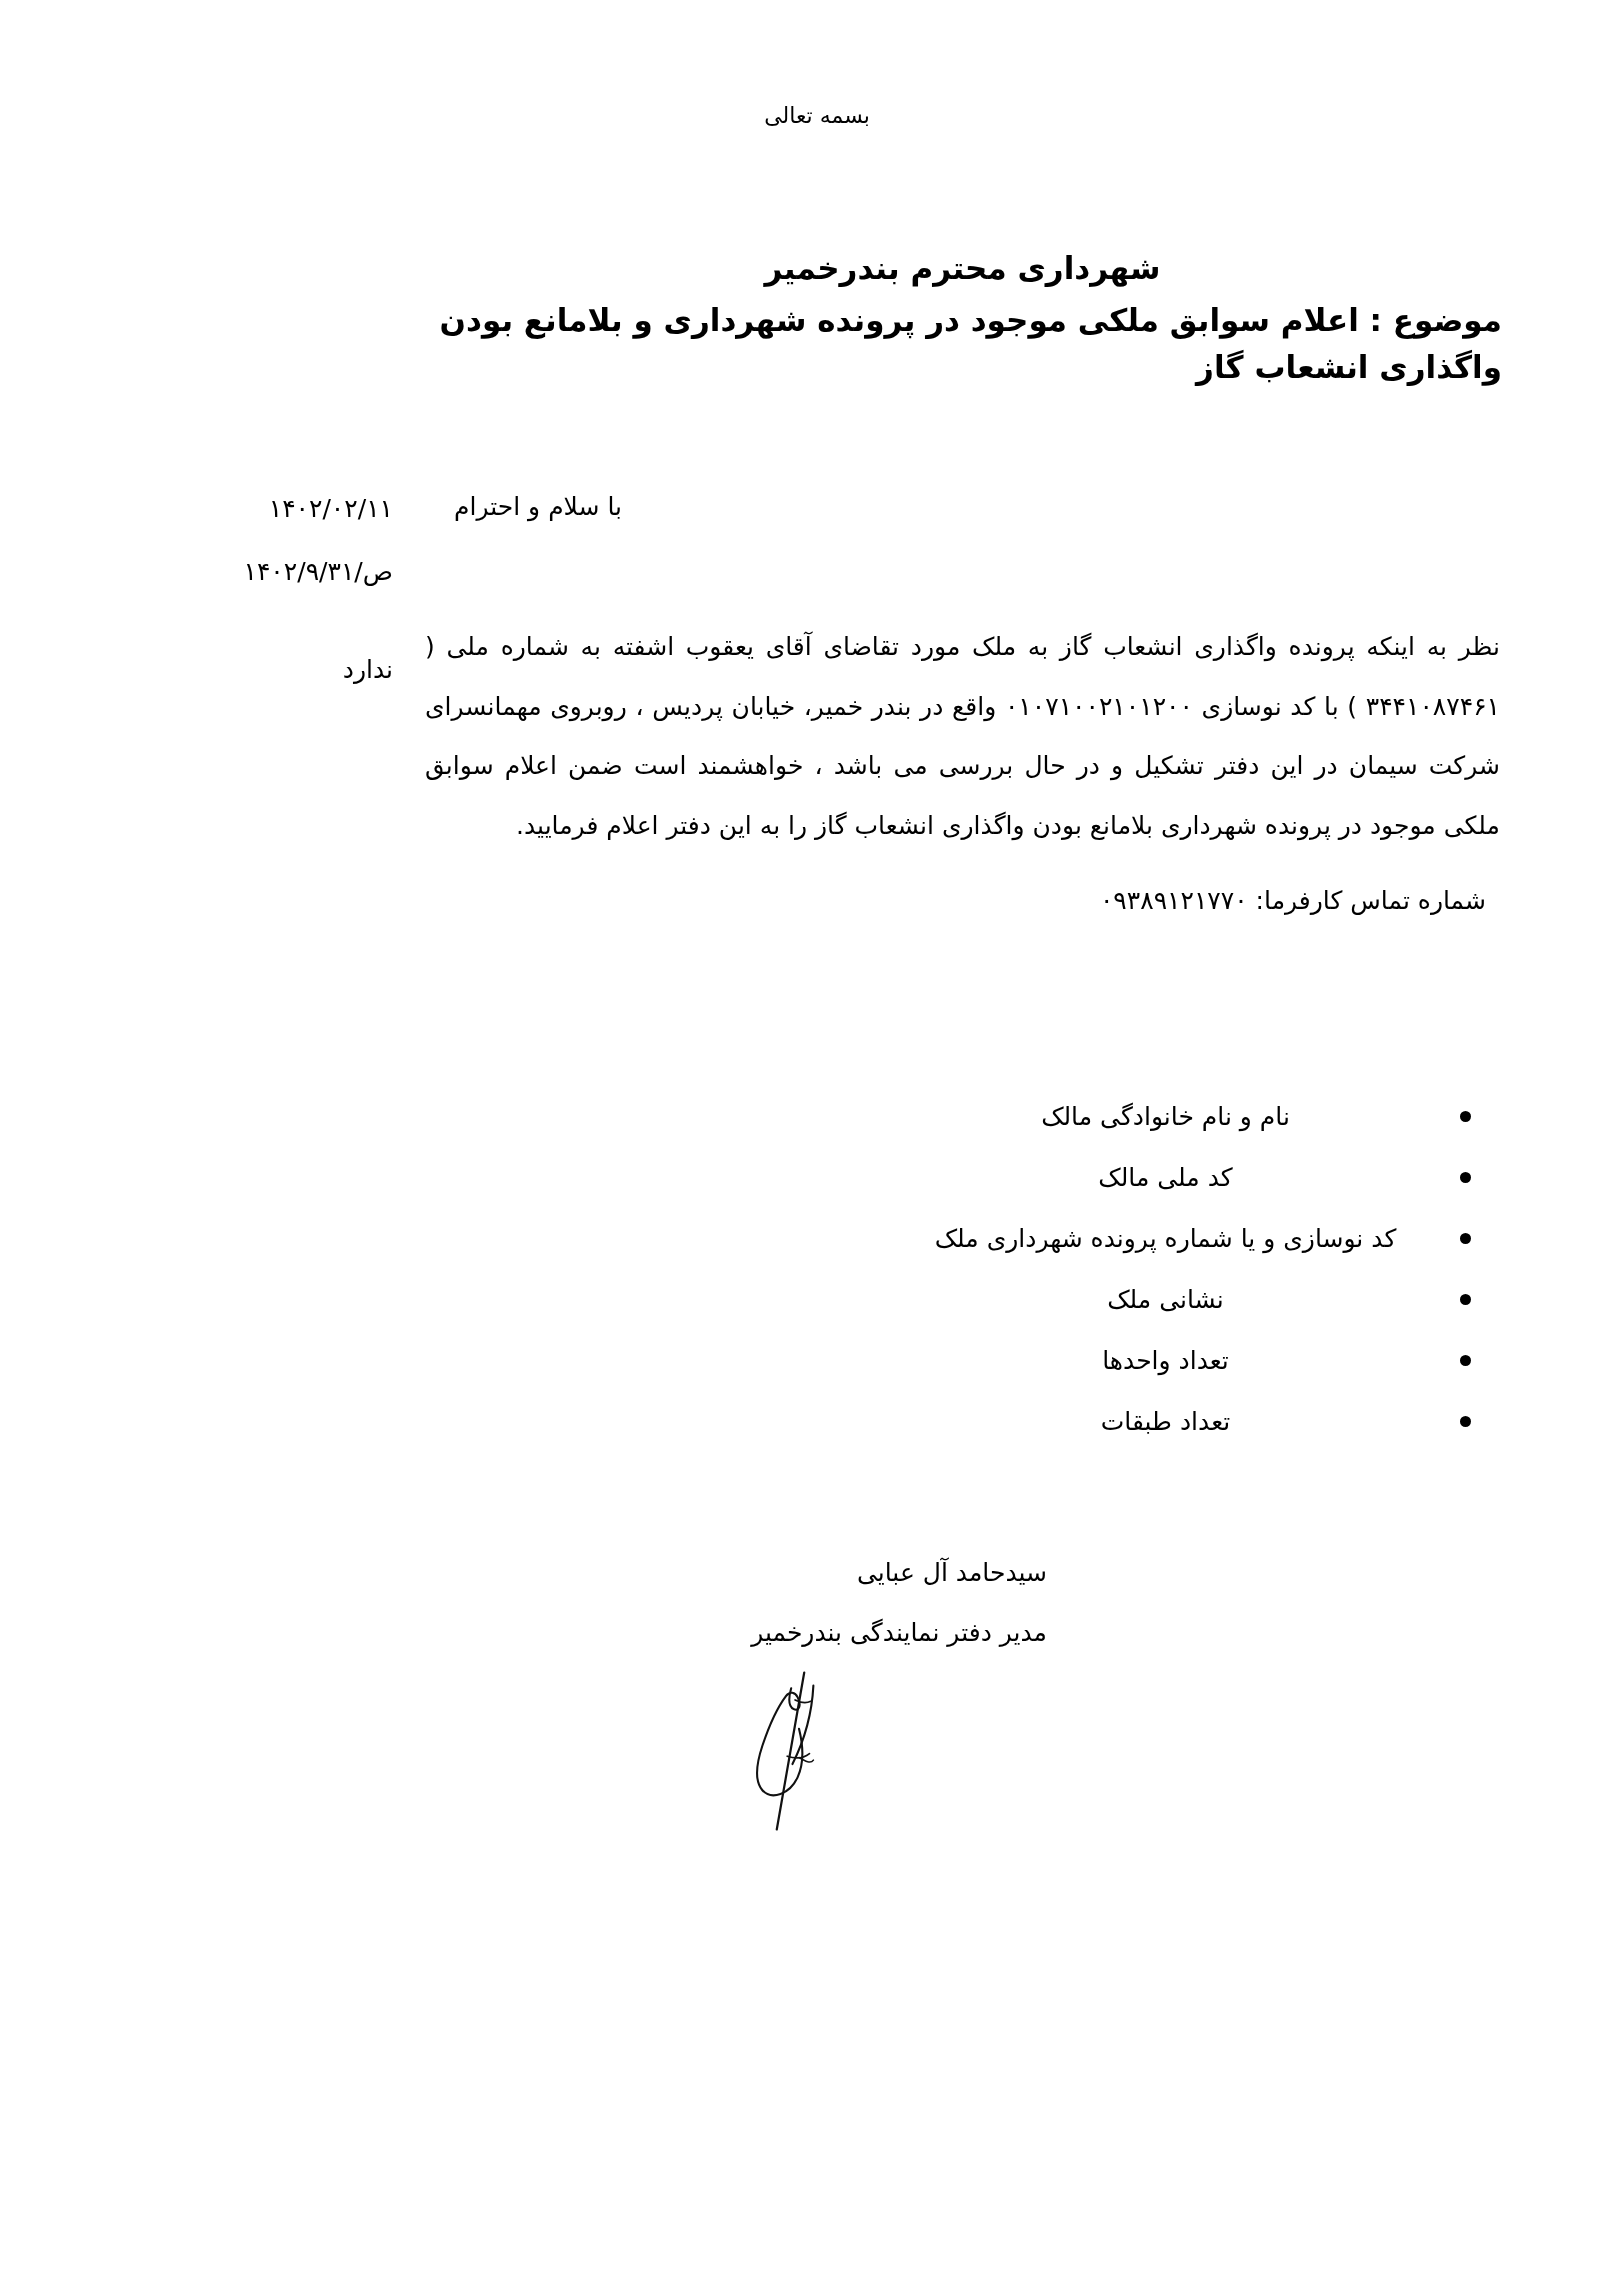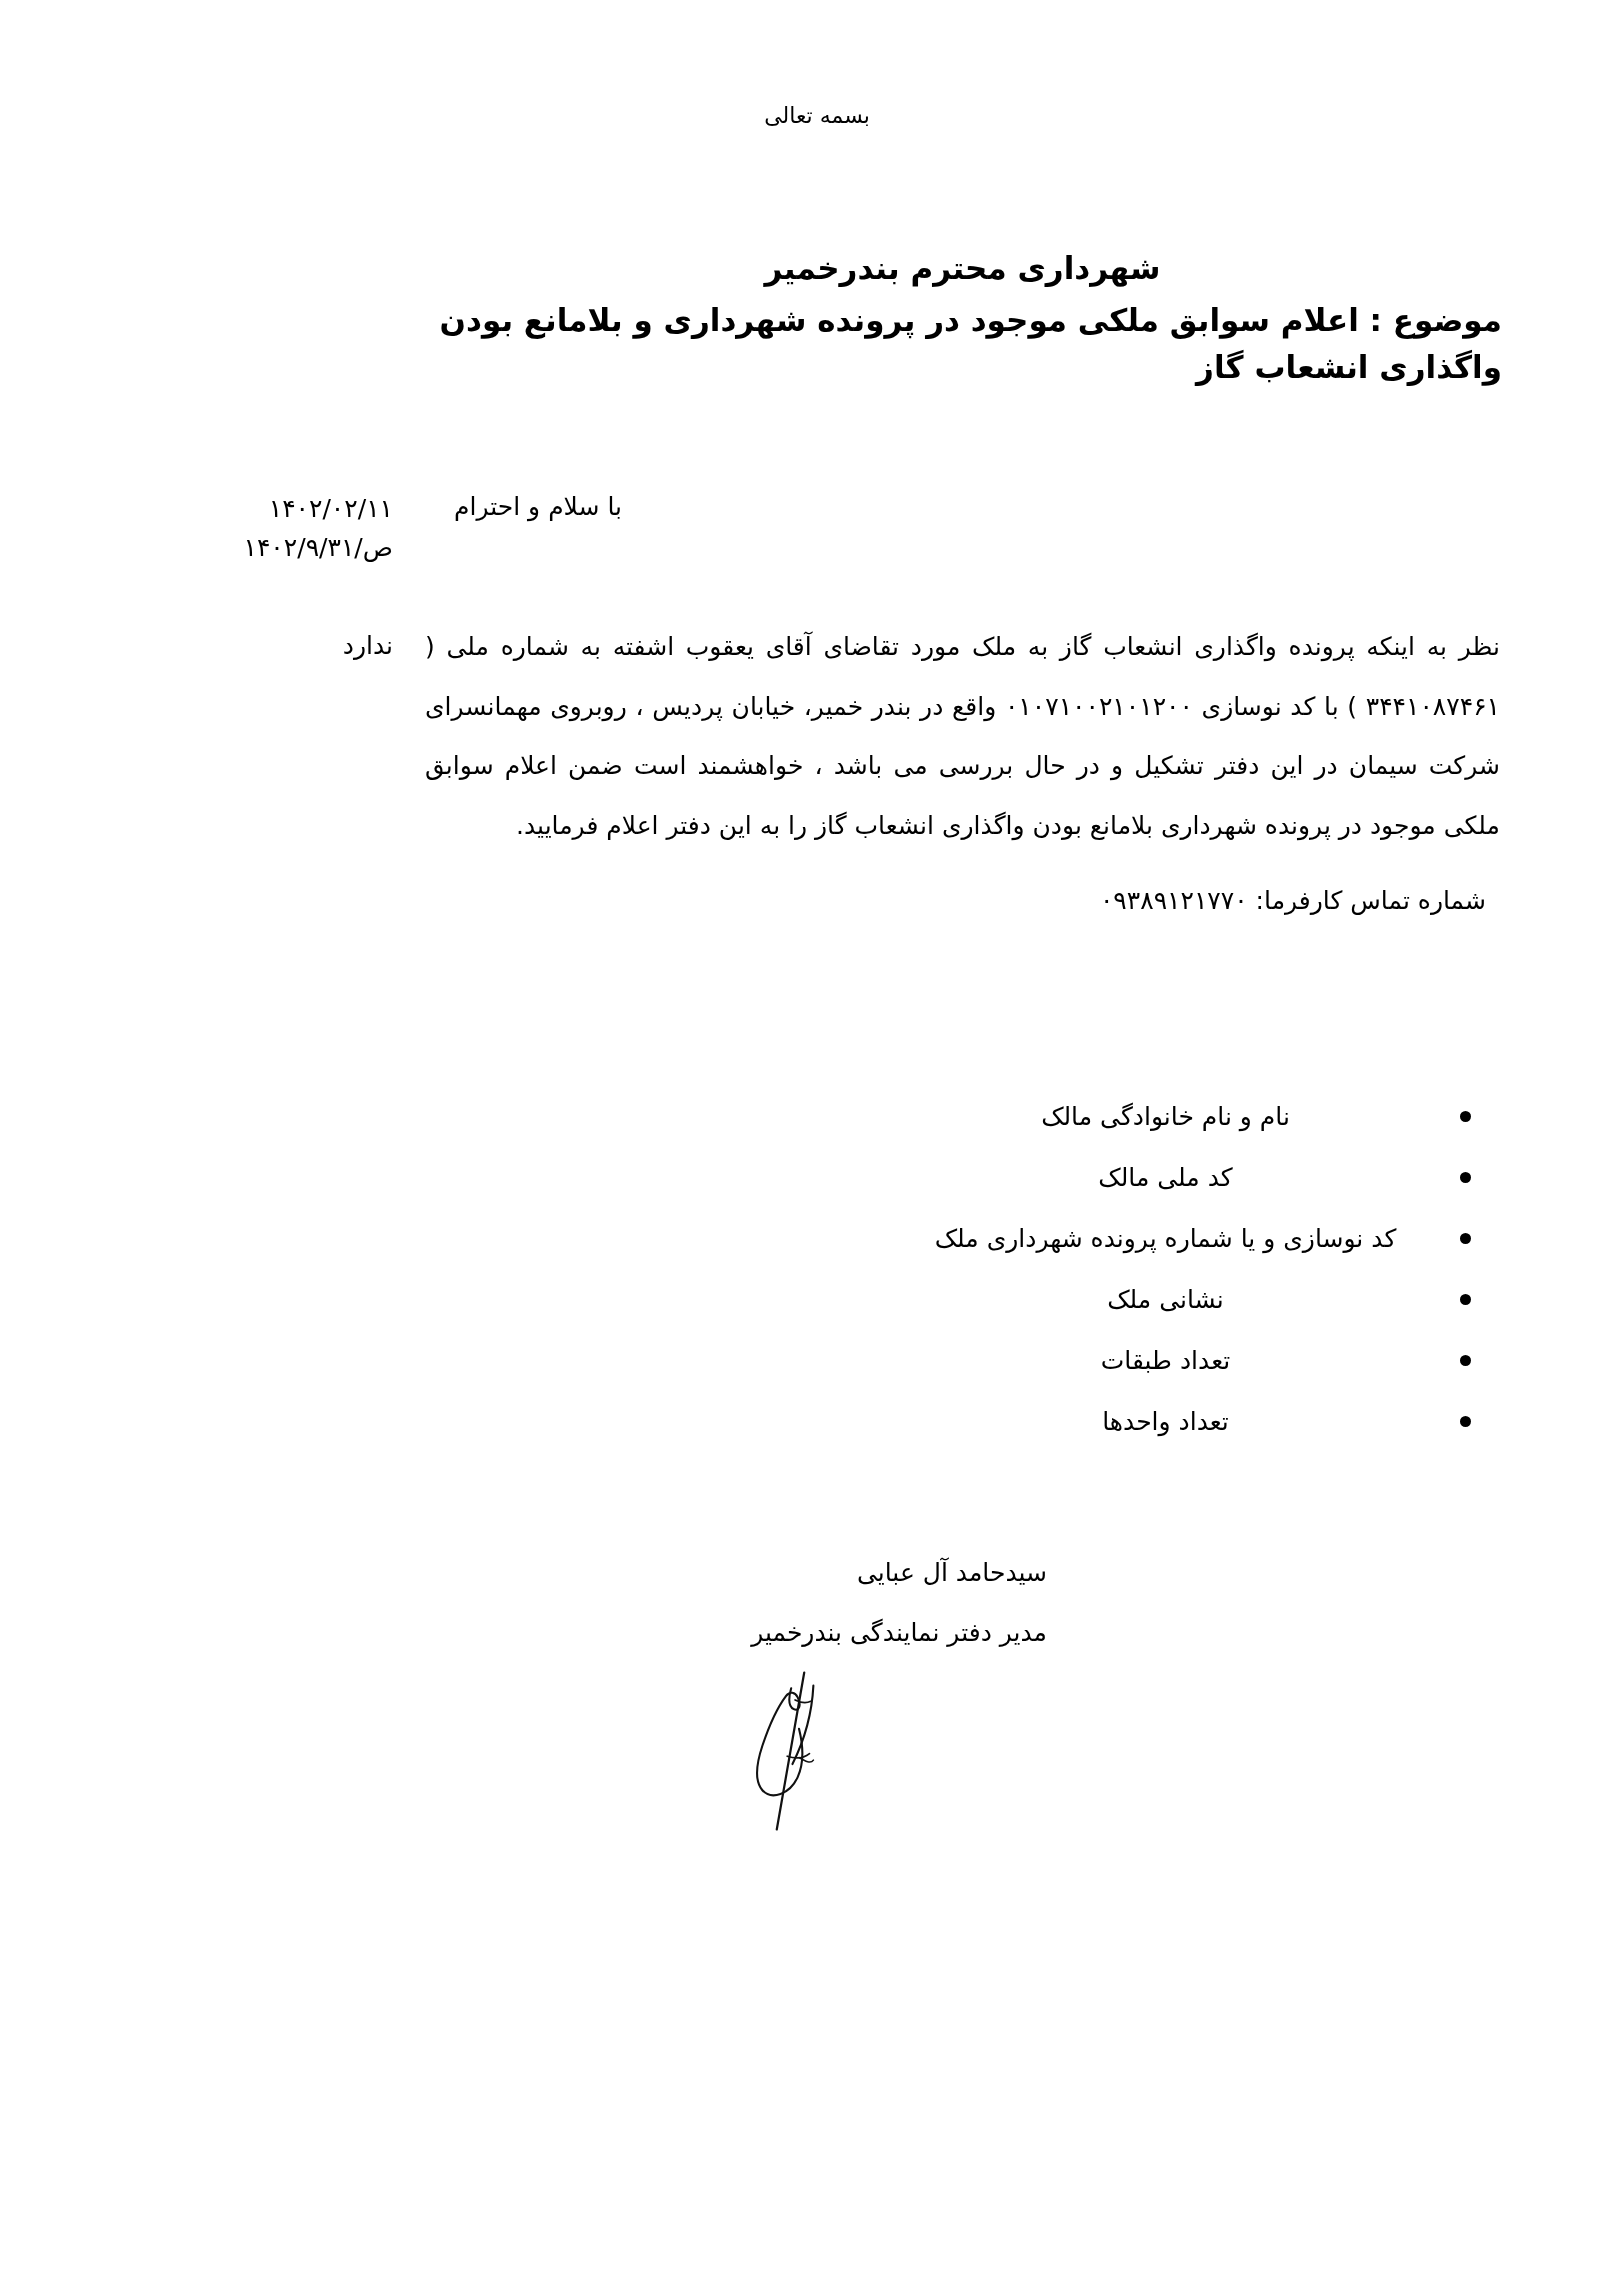--- a/index.html
+++ b/index.html
@@ -56,21 +56,21 @@
   
   .meta {
     position: absolute;
     top: 496px;
     right: 1230px;
     width: 255px;
     text-align: right;
     font-size: 25px;
     line-height: 1.0;
   }
-  .meta-date { margin-bottom: 14px; }
+  .meta-date { margin-bottom: 38px; }
   .meta-ref  { margin-bottom: 73px; }
   .meta-attachment { }
 
   
   .greeting {
     position: absolute;
     top: 492px;
     right: 1001px;
     font-size: 25px;
     line-height: 1.2;
@@ -184,25 +184,25 @@
     <li class="bullet-item">
       <span class="dot"></span>
       <span class="bullet-label">کد نوسازی و یا شماره پرونده شهرداری ملک</span>
     </li>
     <li class="bullet-item">
       <span class="dot"></span>
       <span class="bullet-label">نشانی ملک</span>
     </li>
     <li class="bullet-item">
       <span class="dot"></span>
+      <span class="bullet-label">تعداد واحدها</span>
+    </li>
+    <li class="bullet-item">
+      <span class="dot"></span>
       <span class="bullet-label">تعداد طبقات</span>
-    </li>
-    <li class="bullet-item">
-      <span class="dot"></span>
-      <span class="bullet-label">تعداد واحدها</span>
     </li>
   </ul>
 
   <div class="signature-block">
     <div class="sig-name">سیدحامد آل عبایی</div>
     <div class="sig-title">مدیر دفتر نمایندگی بندرخمیر</div>
   </div>
 
   <div class="signature-mark">
     <svg width="170" height="170" viewBox="0 0 260 260" fill="none" xmlns="http://www.w3.org/2000/svg">

